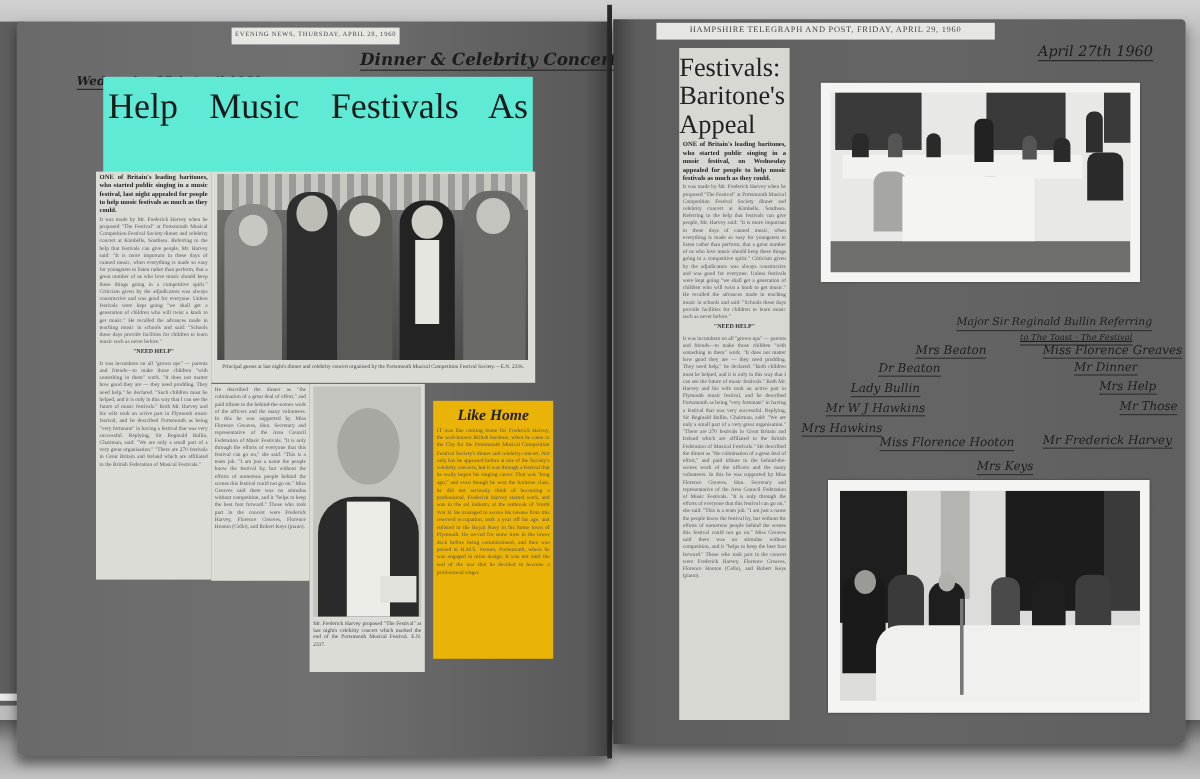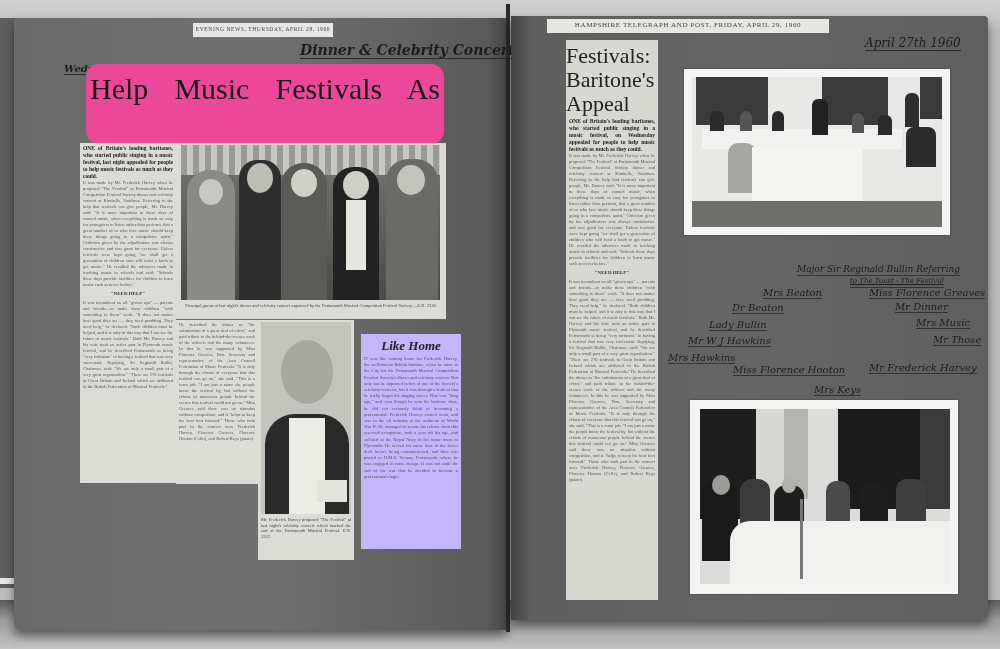--- a/index.html
+++ b/index.html
@@ -17,22 +17,22 @@
     .page-left-white{position:absolute;left:0;top:578px;width:30px;height:6px;background:#e8e8e8;}
     .page-right{left:511px;top:16px;width:477px;height:604px;
       background:linear-gradient(90deg,#3f3f3f,#5e5e5e 4%,#656565 50%,#5f5f5f);
       border-radius:0 4px 6px 0;box-shadow:0 6px 10px rgba(0,0,0,.45);}
     .spine{position:absolute;left:506px;top:4px;width:4px;height:628px;background:#2a2a2a;}
     .clip{position:absolute;background:#dcdcd6;color:#333;overflow:hidden;}
     .masthead{position:absolute;background:#e6e6e2;color:#444;font-size:6.5px;
       letter-spacing:.6px;text-align:center;white-space:nowrap;overflow:hidden;line-height:13px;}
     .hand{position:absolute;color:#1d1d1d;font-family:"DejaVu Serif",serif;font-style:italic;
       white-space:nowrap;border-bottom:1px solid #2a2a2a;line-height:1.1;}
-    .headline{position:absolute;left:86px;top:64px;width:358px;height:80px;background:#ec4899;
-      color:#1a1a1a;font-size:30px;line-height:38px;text-align:justify;padding:6px 4px 0 4px;box-sizing:border-box;border-radius:13px;}
+    .headline{position:absolute;left:86px;top:64px;width:358px;height:80px;background:#5eead4;
+      color:#1a1a1a;font-size:30px;line-height:38px;text-align:justify;padding:6px 4px 0 4px;box-sizing:border-box;}
     .headline span{display:block;text-align-last:justify;}
     .photo{position:absolute;overflow:hidden;}
     .body-text{font-size:4.5px;line-height:6px;color:#555;text-align:justify;padding:2px 3px;}
     .lead{font-weight:bold;font-size:5.5px;line-height:7px;color:#222;}
     .sub{text-align:center;font-weight:bold;font-size:5px;color:#333;margin:3px 0;}
     .caption{font-size:4.5px;line-height:5.5px;color:#444;text-align:center;padding:1px 3px;}
     .box-title{font-style:italic;font-weight:bold;text-align:center;font-size:13px;color:#222;}
     .rh{font-size:22px;line-height:24px;color:#222;}
     .name{position:absolute;font-family:"DejaVu Serif",serif;font-style:italic;
       font-size:10px;color:#1e1e1e;white-space:nowrap;border-bottom:1px solid #333;line-height:11px;}
@@ -94,21 +94,21 @@
 <div class="clip" style="left:258px;top:320px;width:96px;height:240px;">
   <div class="photo" style="left:3px;top:2px;width:90px;height:192px;background:#c4c4be;">
     <div class="fill" style="left:4px;top:92px;width:84px;height:100px;background:#2a2a2a;border-radius:30px 30px 0 0;"></div>
     <div class="fill" style="left:28px;top:96px;width:36px;height:96px;background:#ececE6;"></div>
     <div class="fill" style="left:20px;top:18px;width:52px;height:64px;background:#a8a8a2;border-radius:50%;"></div>
     <div class="fill" style="left:56px;top:158px;width:30px;height:22px;background:#e2e2dc;"></div>
   </div>
   <div class="caption" style="position:absolute;left:0;top:196px;width:90px;text-align:justify;">Mr. Frederick Harvey proposed "The Festival" at last night's celebrity concert which marked the end of the Portsmouth Musical Festival. E.N. 2337.</div>
 </div>
 
-<div class="clip" style="left:361px;top:334px;width:100px;height:215px;background:#c4b5fd;">
+<div class="clip" style="left:361px;top:334px;width:100px;height:215px;background:#eab308;">
   <div class="box-title" style="margin-top:4px;">Like Home</div>
   <div class="body-text" style="font-size:4.6px;line-height:6.2px;">IT was like coming home for Frederick Harvey, the well-known British baritone, when he came to the City for the Portsmouth Musical Competition Festival Society's dinner and celebrity concert. Not only has he appeared before at one of the Society's celebrity concerts, but it was through a festival that he really began his singing career. That was "long ago," and even though he won the baritone class, he did not seriously think of becoming a professional. Frederick Harvey started work, and was in the oil industry at the outbreak of World War II. He managed to secure his release from this reserved occupation, took a year off his age, and enlisted in the Royal Navy in his home town of Plymouth. He served for some time in the lower deck before being commissioned, and then was posted to H.M.S. Vernon, Portsmouth, where he was engaged in mine design. It was not until the end of the war that he decided to become a professional singer.</div>
 </div>
 
 <div class="spine"></div>
 
 <div class="page page-right"></div>
 
 <div class="masthead" style="left:547px;top:19px;width:282px;height:14px;font-size:7px;font-weight:normal;">HAMPSHIRE TELEGRAPH AND POST, FRIDAY, APRIL 29, 1960</div>
 
@@ -149,21 +149,21 @@
 </div>
 
 <div>
   <div class="name" style="left:797px;top:264px;font-size:9px;">Major Sir Reginald Bullin Referring</div>
   <div class="name" style="left:850px;top:276px;font-size:7px;text-decoration:underline;">to The Toast - The Festival</div>
   <div class="name" style="left:763px;top:287px;">Mrs Beaton</div>
   <div class="name" style="left:869px;top:287px;">Miss Florence Greaves</div>
   <div class="name" style="left:732px;top:302px;">Dr Beaton</div>
   <div class="name" style="left:895px;top:301px;">Mr Dinner</div>
   <div class="name" style="left:709px;top:319px;">Lady Bullin</div>
-  <div class="name" style="left:916px;top:317px;">Mrs Music</div>
+  <div class="name" style="left:916px;top:317px;">Mrs Help</div>
   <div class="name" style="left:688px;top:335px;">Mr W J Hawkins</div>
   <div class="name" style="left:933px;top:334px;">Mr Those</div>
   <div class="name" style="left:668px;top:352px;">Mrs Hawkins</div>
   <div class="name" style="left:733px;top:364px;">Miss Florence Hooton</div>
   <div class="name" style="left:869px;top:362px;text-align:right;">Mr Frederick Harvey</div>
   <div class="name" style="left:814px;top:384px;">Mrs Keys</div>
 </div>
 
 <div class="print" style="left:690px;top:400px;width:268px;height:194px;">
   <div class="print-inner" style="left:10px;top:9px;right:8px;bottom:10px;background:#dcdcda;">

